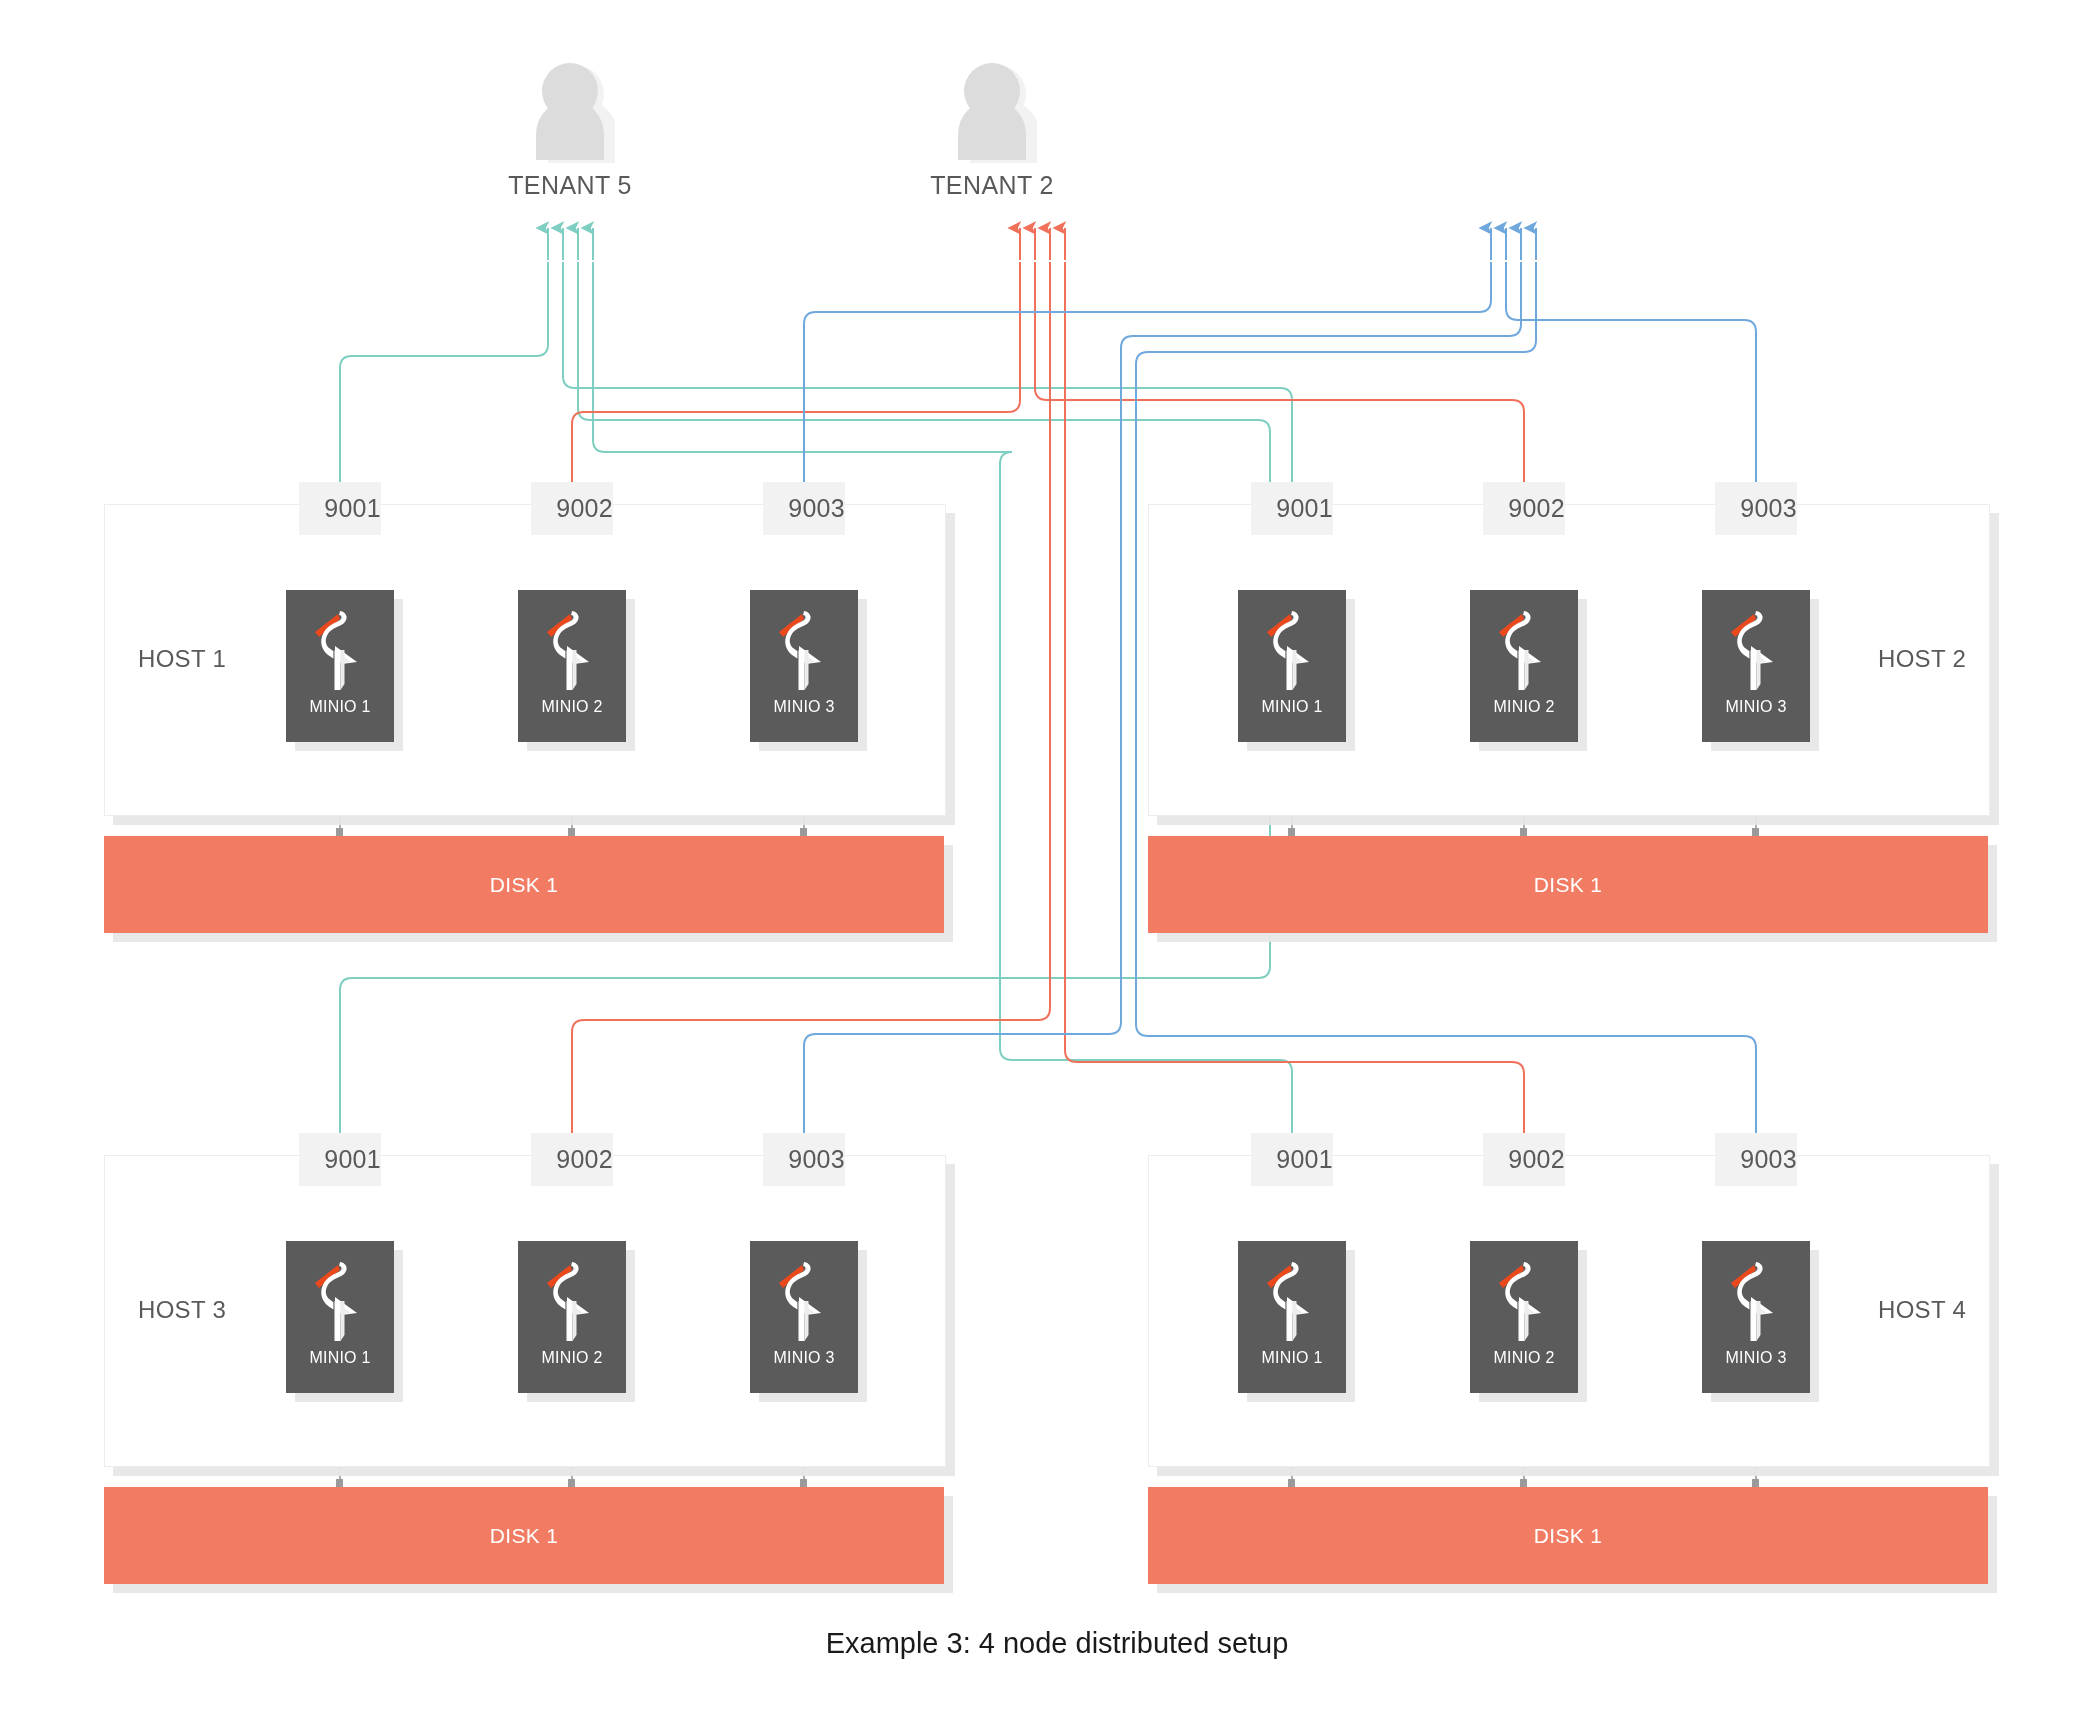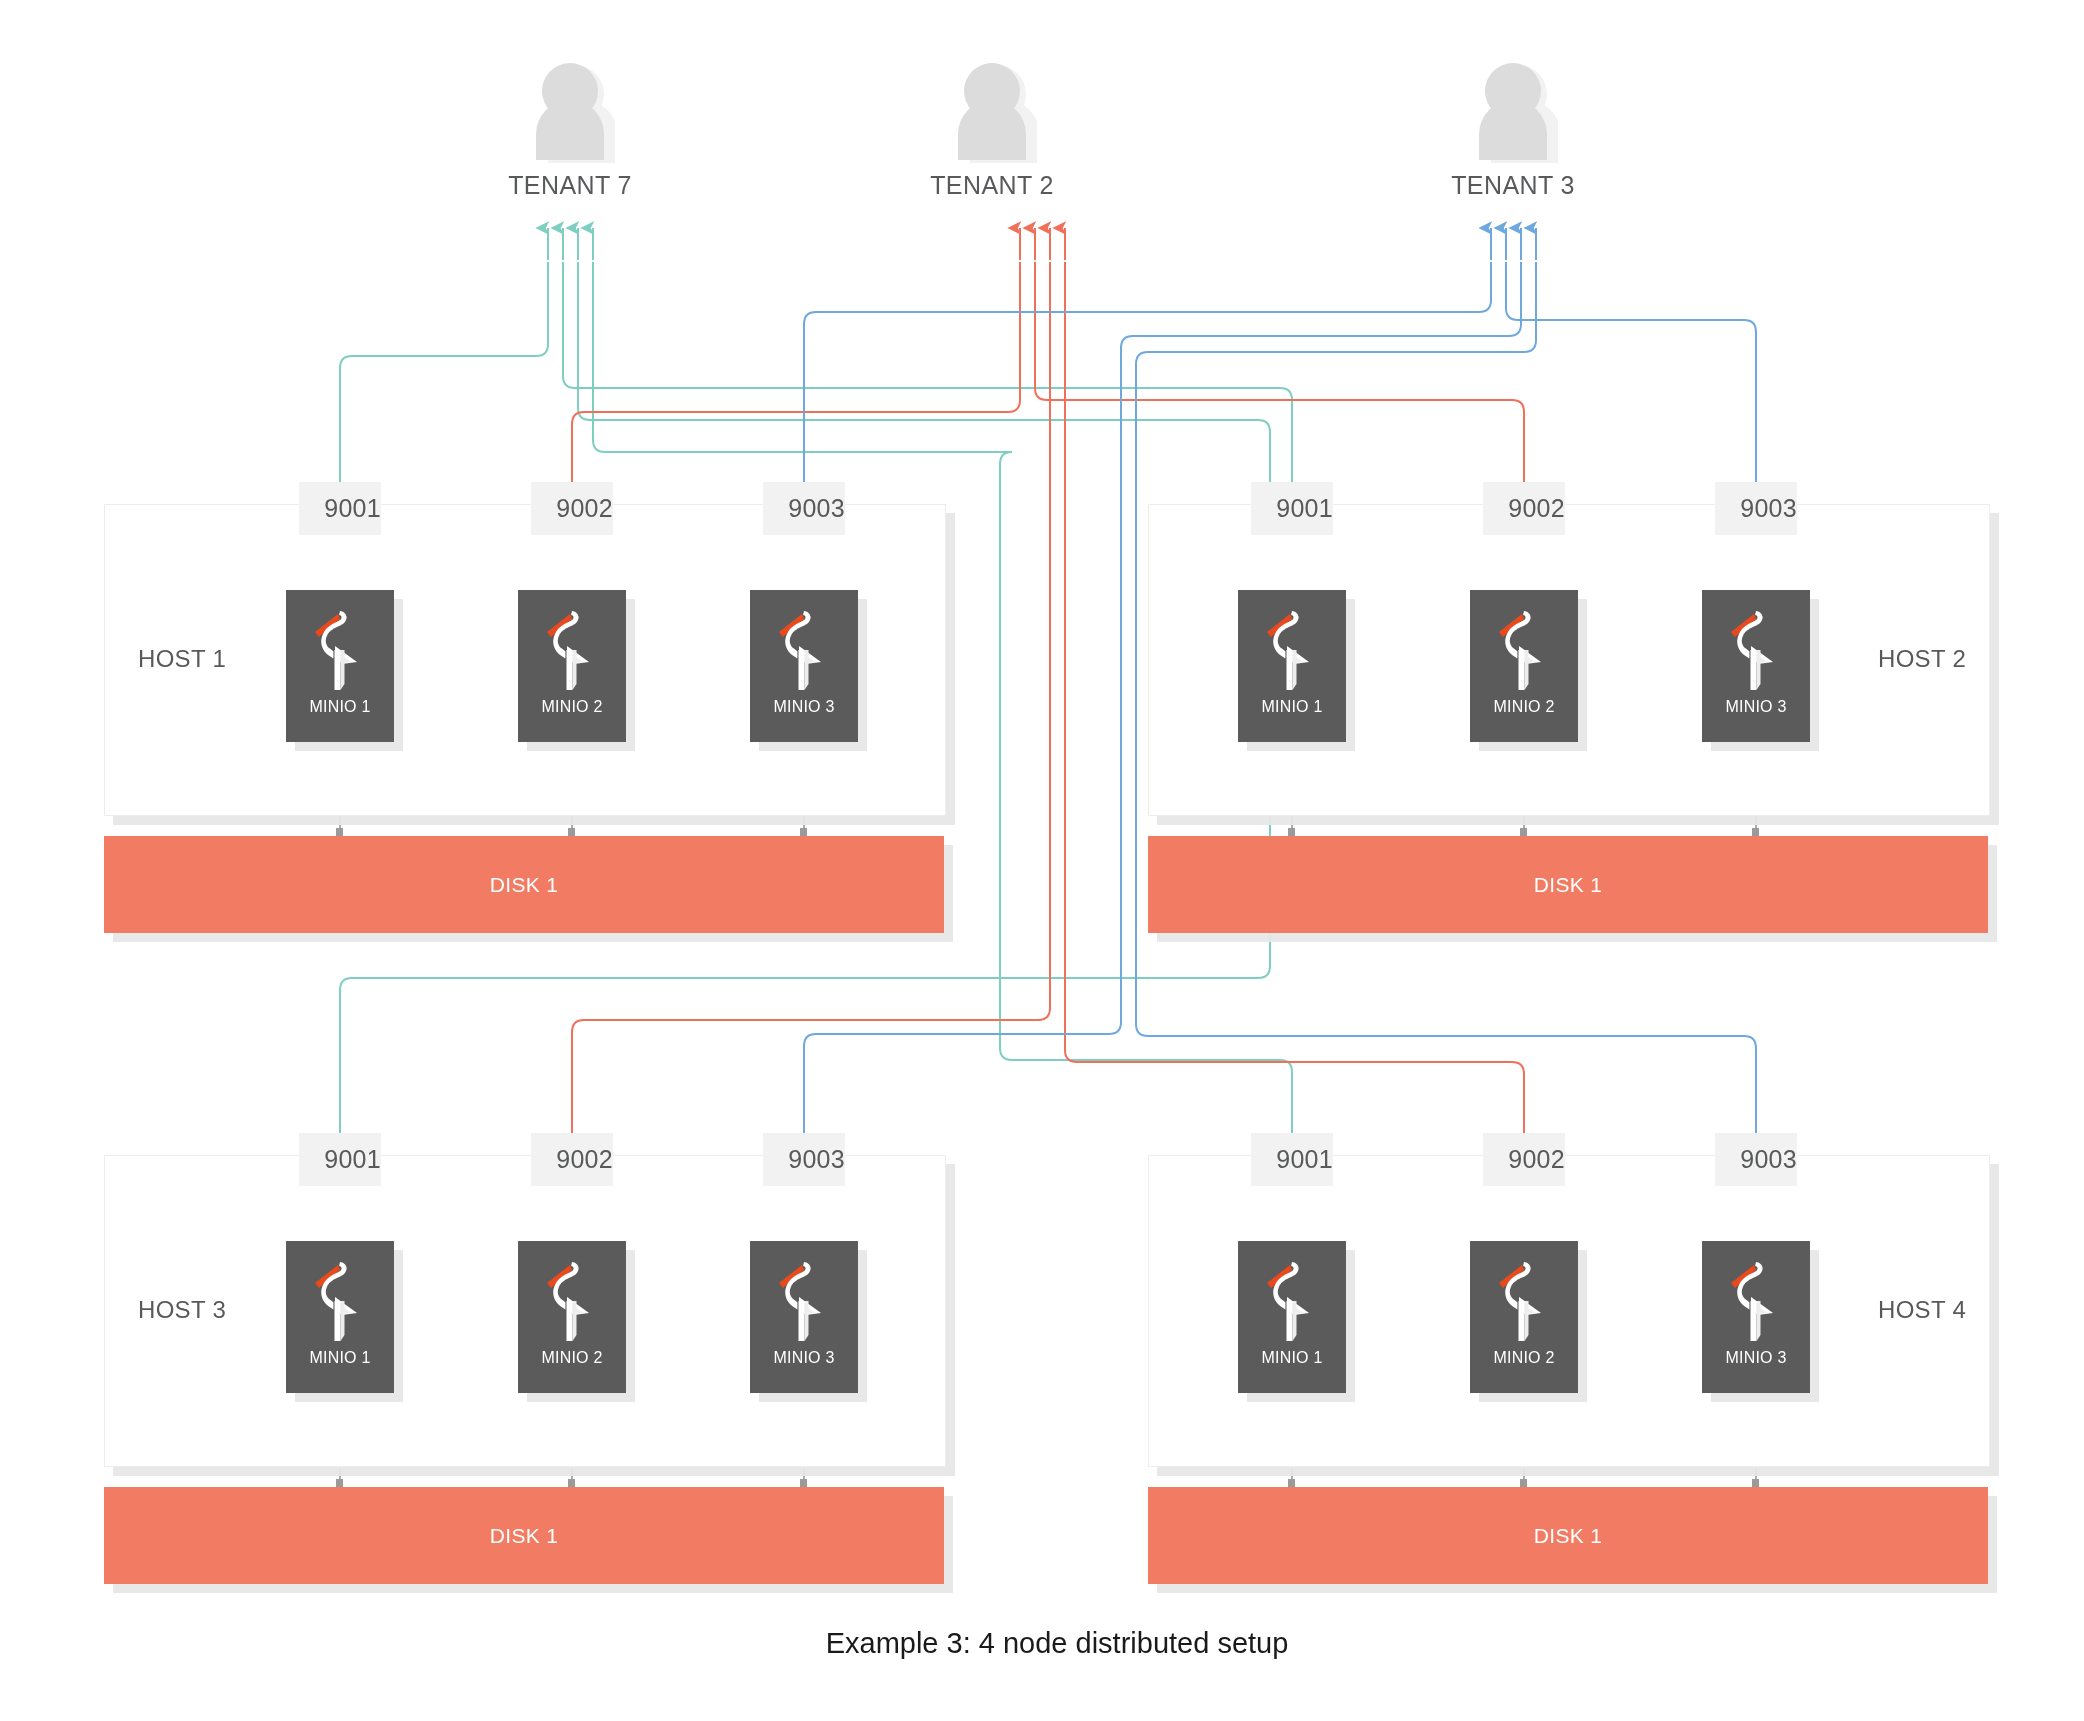--- a/index.html
+++ b/index.html
@@ -214,46 +214,35 @@
 
   <div class="tenant" style="left:480px;top:55px;">
     <div class="avatar">
       <svg viewBox="0 0 90 110" xmlns="http://www.w3.org/2000/svg">
         <circle cx="50" cy="39" r="29" fill="#f2f2f2"></circle>
         <path d="M17 110 h70 v-28 a35 35 0 0 0 -70 0 z" fill="#f2f2f2" transform="translate(6,-2)"></path>
         <circle cx="45" cy="36" r="28" fill="#dcdcdc"></circle>
         <path d="M11 105 h68 v-26 a34 34 0 0 0 -68 0 z" fill="#dcdcdc"></path>
       </svg>
     </div>
-    <div class="tlabel">TENANT 7</div>
+    <div class="tlabel">TENANT 5</div>
   </div>
 
   <div class="tenant" style="left:902px;top:55px;">
     <div class="avatar">
       <svg viewBox="0 0 90 110" xmlns="http://www.w3.org/2000/svg">
         <circle cx="50" cy="39" r="29" fill="#f2f2f2"></circle>
         <path d="M17 110 h70 v-28 a35 35 0 0 0 -70 0 z" fill="#f2f2f2" transform="translate(6,-2)"></path>
         <circle cx="45" cy="36" r="28" fill="#dcdcdc"></circle>
         <path d="M11 105 h68 v-26 a34 34 0 0 0 -68 0 z" fill="#dcdcdc"></path>
       </svg>
     </div>
     <div class="tlabel">TENANT 2</div>
   </div>
 
-  <div class="tenant" style="left:1423px;top:55px;">
-    <div class="avatar">
-      <svg viewBox="0 0 90 110" xmlns="http://www.w3.org/2000/svg">
-        <circle cx="50" cy="39" r="29" fill="#f2f2f2"></circle>
-        <path d="M17 110 h70 v-28 a35 35 0 0 0 -70 0 z" fill="#f2f2f2" transform="translate(6,-2)"></path>
-        <circle cx="45" cy="36" r="28" fill="#dcdcdc"></circle>
-        <path d="M11 105 h68 v-26 a34 34 0 0 0 -68 0 z" fill="#dcdcdc"></path>
-      </svg>
-    </div>
-    <div class="tlabel">TENANT 3</div>
-  </div>
 
   <div class="host" style="left:104px;top:504px;width:840px;height:310px;"></div>
   <div class="host-label" style="left:138px;top:645px;">HOST 1</div>
 
   <div class="port" style="left:299px;top:482px;">9001</div>
   <div class="port" style="left:531px;top:482px;">9002</div>
   <div class="port" style="left:763px;top:482px;">9003</div>
 
   <div class="node" style="left:286px;top:590px;">
     <div class="logo">

